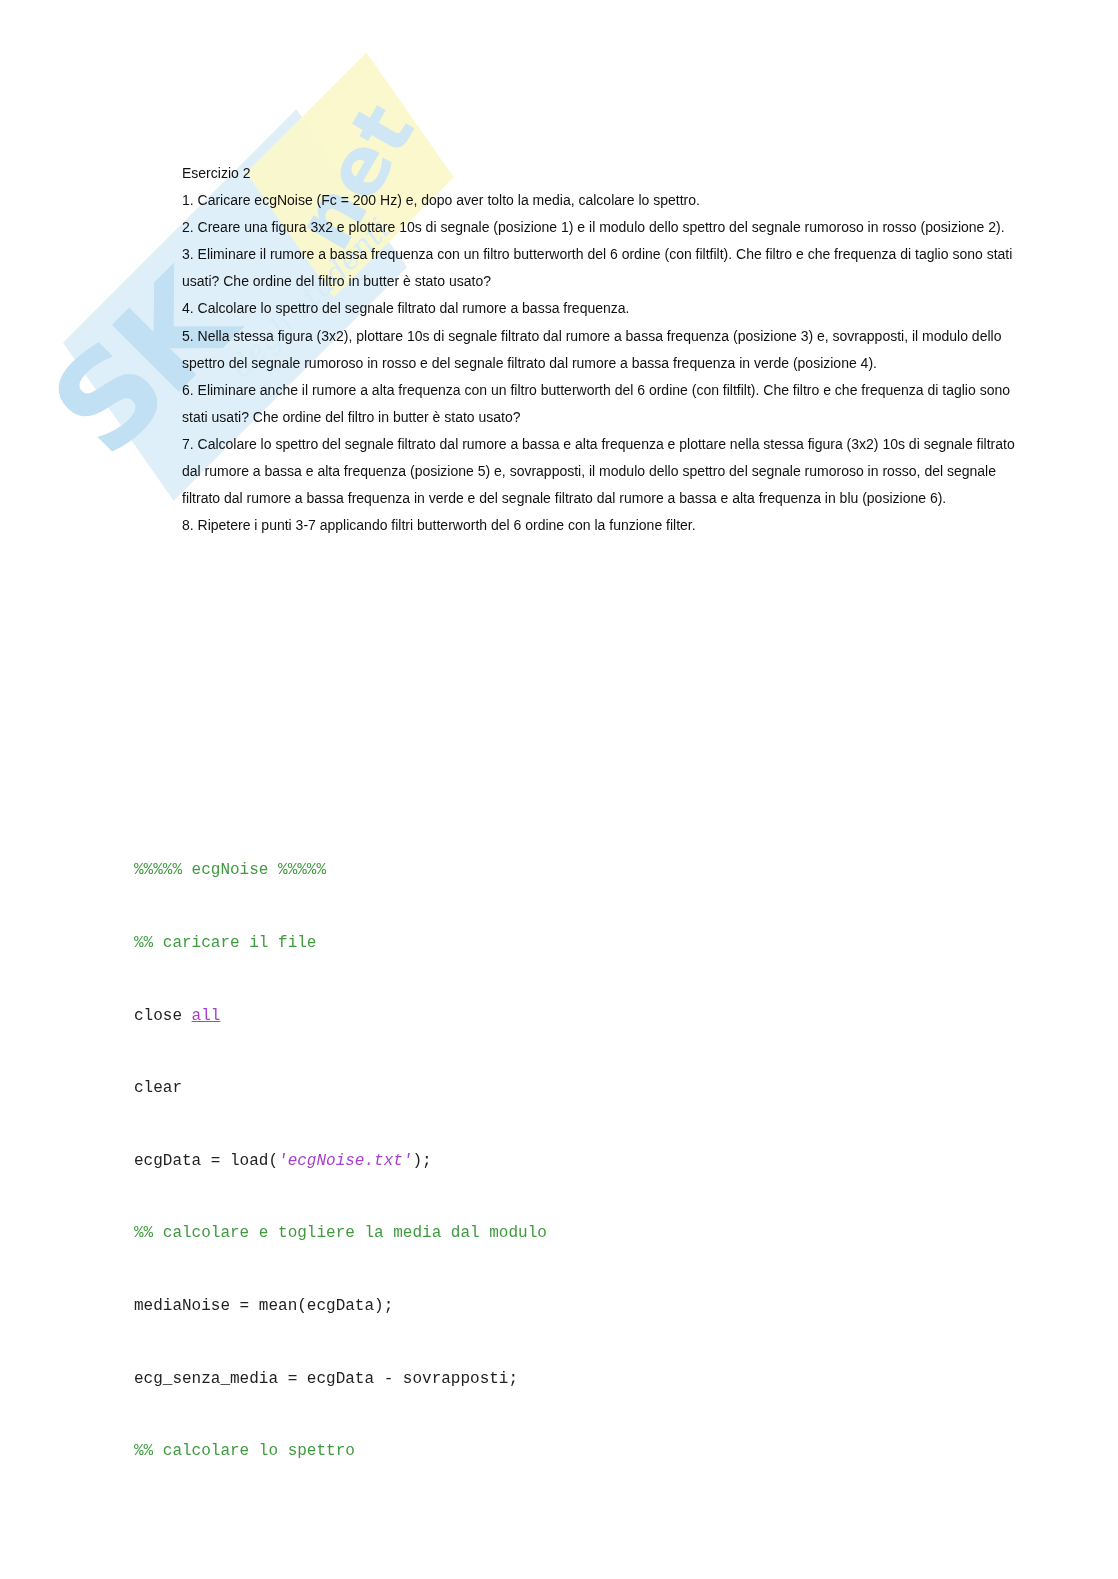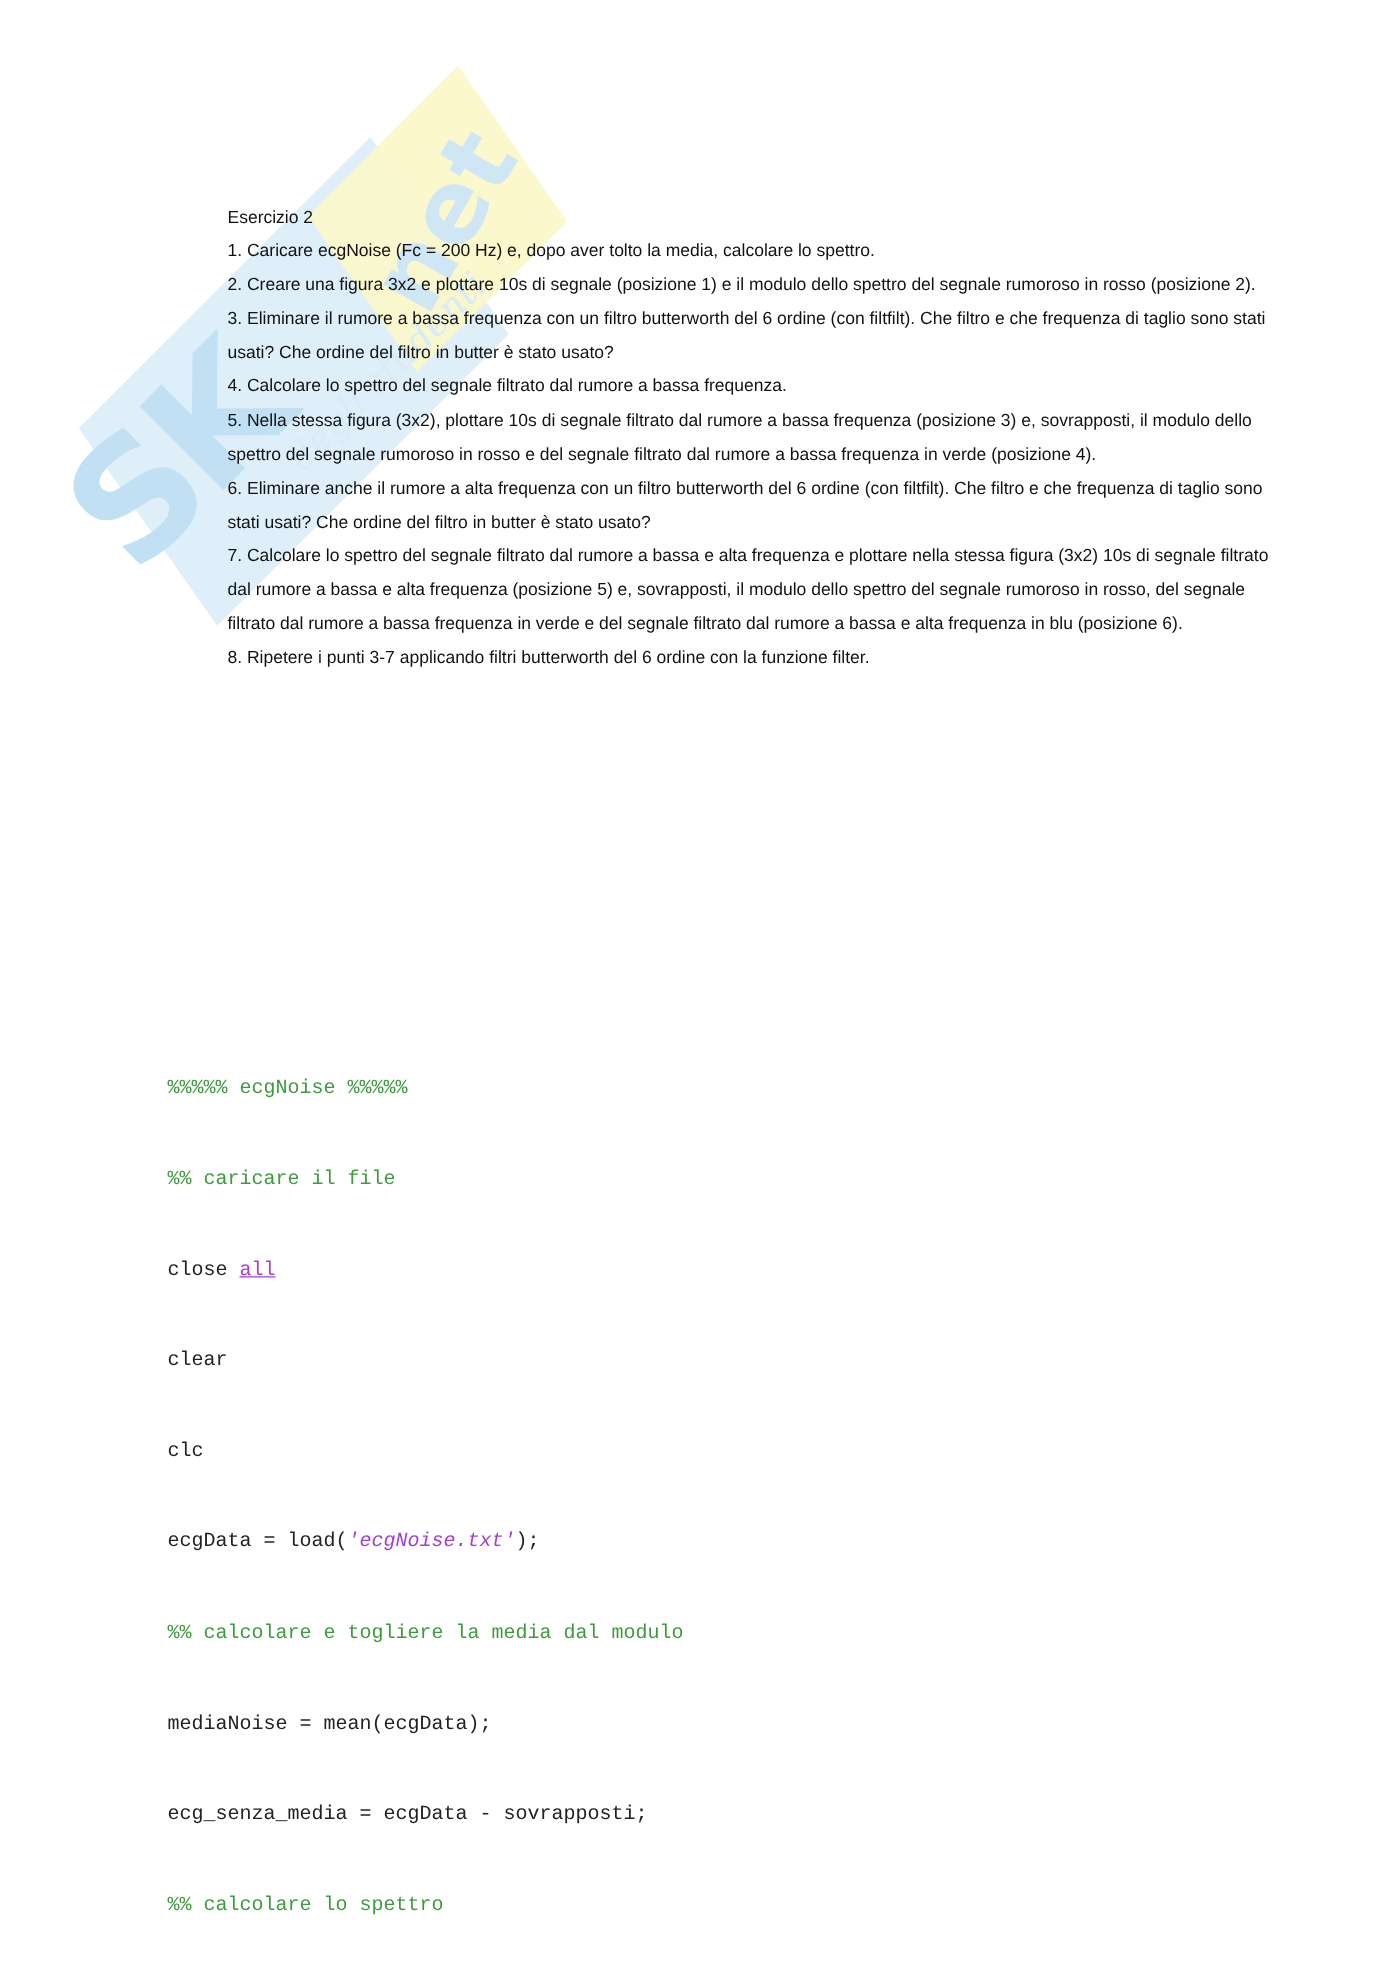--- a/index.html
+++ b/index.html
@@ -56,21 +56,20 @@
     <p>6. Eliminare anche il rumore a alta frequenza con un filtro butterworth del 6 ordine (con filtfilt). Che filtro e che frequenza di taglio sono stati usati? Che ordine del filtro in butter è stato usato?</p>
     <p>7. Calcolare lo spettro del segnale filtrato dal rumore a bassa e alta frequenza e plottare nella stessa figura (3x2) 10s di segnale filtrato dal rumore a bassa e alta frequenza (posizione 5) e, sovrapposti, il modulo dello spettro del segnale rumoroso in rosso, del segnale filtrato dal rumore a bassa frequenza in verde e del segnale filtrato dal rumore a bassa e alta frequenza in blu (posizione 6).</p>
     <p>8. Ripetere i punti 3-7 applicando filtri butterworth del 6 ordine con la funzione filter.</p>
   </div>
 
   <div class="code">
     <span class="line cmt">%%%%% ecgNoise %%%%%</span>
     <span class="line cmt">%% caricare il file</span>
     <span class="line"><span class="txt">close </span><span class="kw">all</span></span>
     <span class="line">clear</span>
-    <span class="line">clc</span>
     <span class="line"><span>ecgData = load(</span><span class="str">'ecgNoise.txt'</span><span>);</span></span>
     <span class="line cmt">%% calcolare e togliere la media dal modulo</span>
     <span class="line">mediaNoise = mean(ecgData);</span>
     <span class="line">ecg_senza_media = ecgData - sovrapposti;</span>
     <span class="line cmt">%% calcolare lo spettro</span>
     
     
     
     
     

